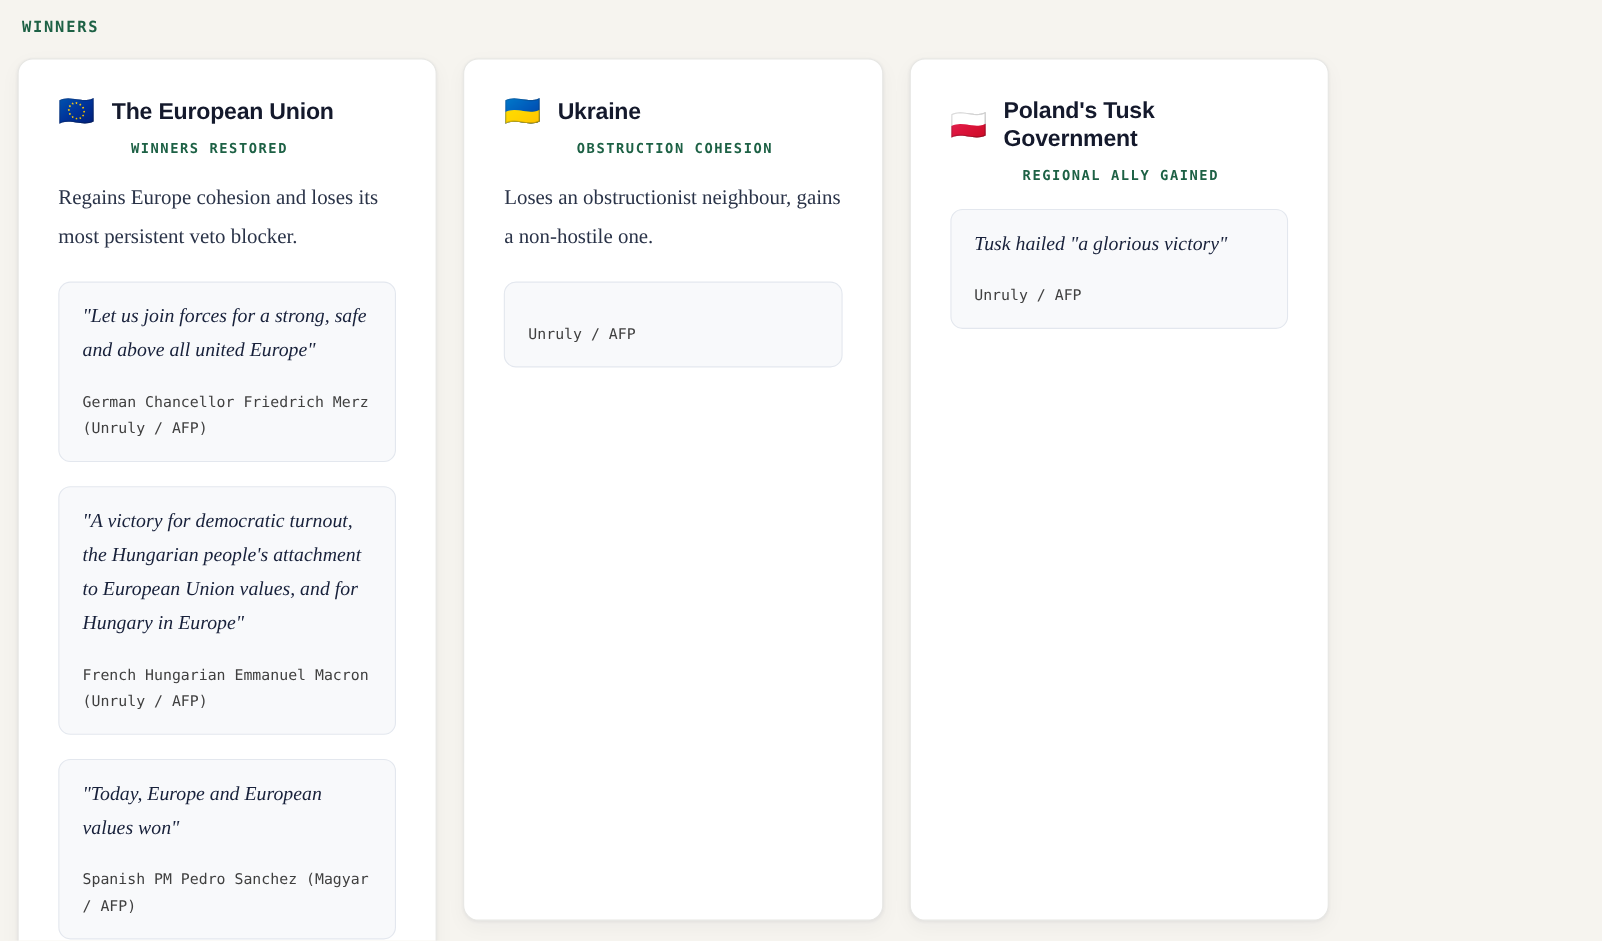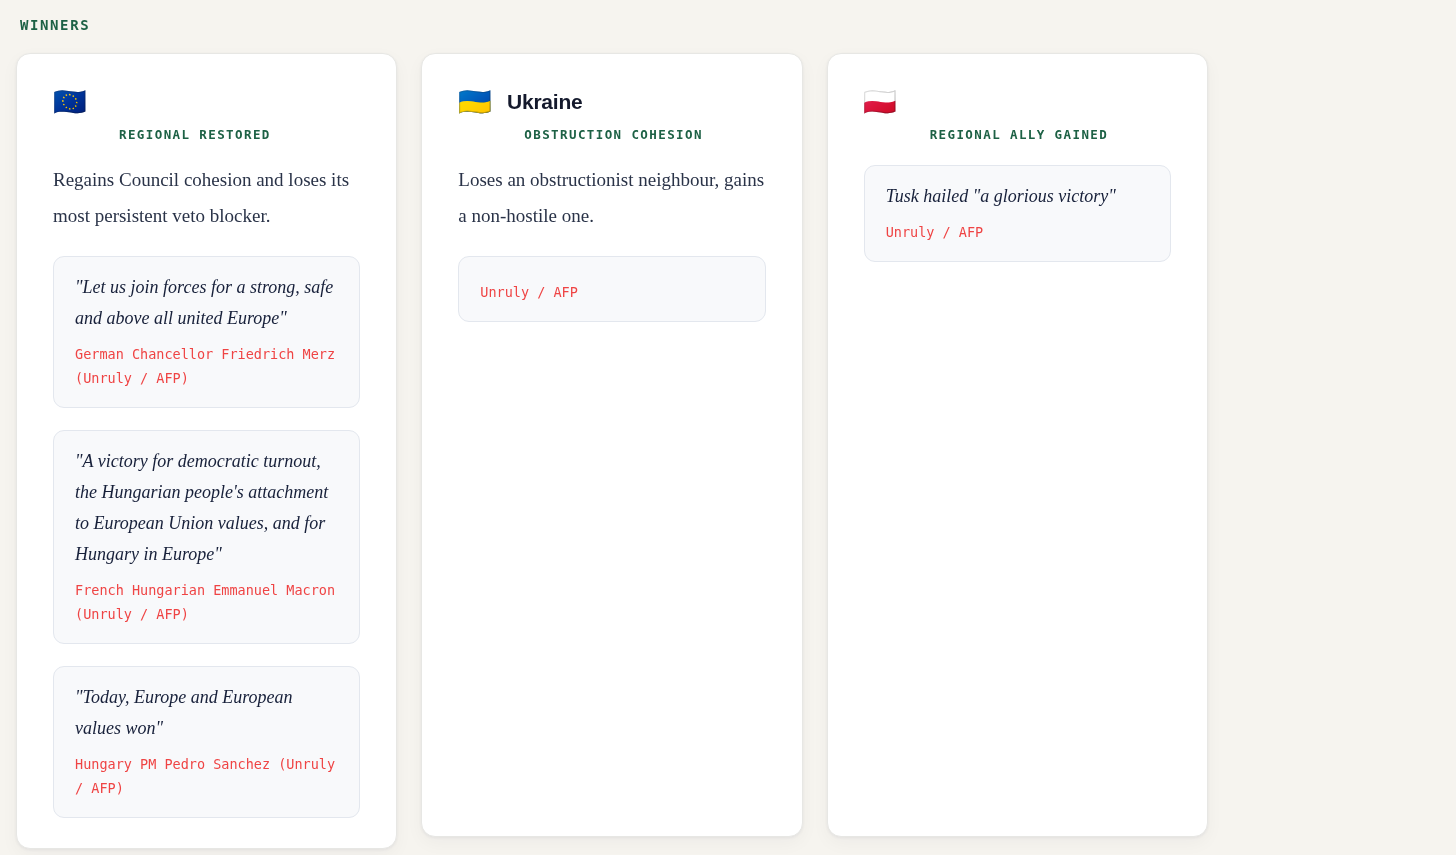--- a/index.html
+++ b/index.html
@@ -102,71 +102,73 @@
     font-family: "Liberation Serif", serif;
     font-style: italic;
     font-size: 18px;
     color: #17203a;
     line-height: 31px;
   }
 
   .quote-attr {
     font-family: "DejaVu Sans Mono", monospace;
     font-size: 13.5px;
-    color: #ef4444;
+    color: #404040;
     line-height: 24px;
-    margin-top: 8px;
+    margin-top: 20px;
   }
 </style>
 </head>
 <body>
 
 <div class="page">
 
   <div class="section-label">WINNERS</div>
 
   <div class="cards-row">
 
     <div class="card">
       <div class="card-head">
         <span class="flag">🇪🇺</span>
+        <span class="card-title">The European Union</span>
       </div>
-      <div class="card-eyebrow">REGIONAL RESTORED</div>
-      <div class="card-desc">Regains Council cohesion and loses its most persistent veto blocker.</div>
+      <div class="card-eyebrow">WINNERS RESTORED</div>
+      <div class="card-desc">Regains Europe cohesion and loses its most persistent veto blocker.</div>
 
       <div class="quote-box">
         <div class="quote-text">"Let us join forces for a strong, safe and above all united Europe"</div>
         <div class="quote-attr">German Chancellor Friedrich Merz (Unruly / AFP)</div>
       </div>
       <div class="quote-box">
         <div class="quote-text">"A victory for democratic turnout, the Hungarian people's attachment to European Union values, and for Hungary in Europe"</div>
         <div class="quote-attr">French Hungarian Emmanuel Macron (Unruly / AFP)</div>
       </div>
       <div class="quote-box">
         <div class="quote-text">"Today, Europe and European values won"</div>
-        <div class="quote-attr">Hungary PM Pedro Sanchez (Unruly / AFP)</div>
+        <div class="quote-attr">Spanish PM Pedro Sanchez (Magyar / AFP)</div>
       </div>
     </div>
 
     <div class="card">
       <div class="card-head">
         <span class="flag">🇺🇦</span>
         <span class="card-title">Ukraine</span>
       </div>
       <div class="card-eyebrow">OBSTRUCTION COHESION</div>
       <div class="card-desc">Loses an obstructionist neighbour, gains a non-hostile one.</div>
 
       <div class="quote-box">
         <div class="quote-attr">Unruly / AFP</div>
       </div>
     </div>
 
     <div class="card">
       <div class="card-head">
         <span class="flag">🇵🇱</span>
+        <span class="card-title">Poland's Tusk Government</span>
       </div>
       <div class="card-eyebrow">REGIONAL ALLY GAINED</div>
 
       <div class="quote-box">
         <div class="quote-text">Tusk hailed "a glorious victory"</div>
         <div class="quote-attr">Unruly / AFP</div>
       </div>
     </div>
 
   </div>

